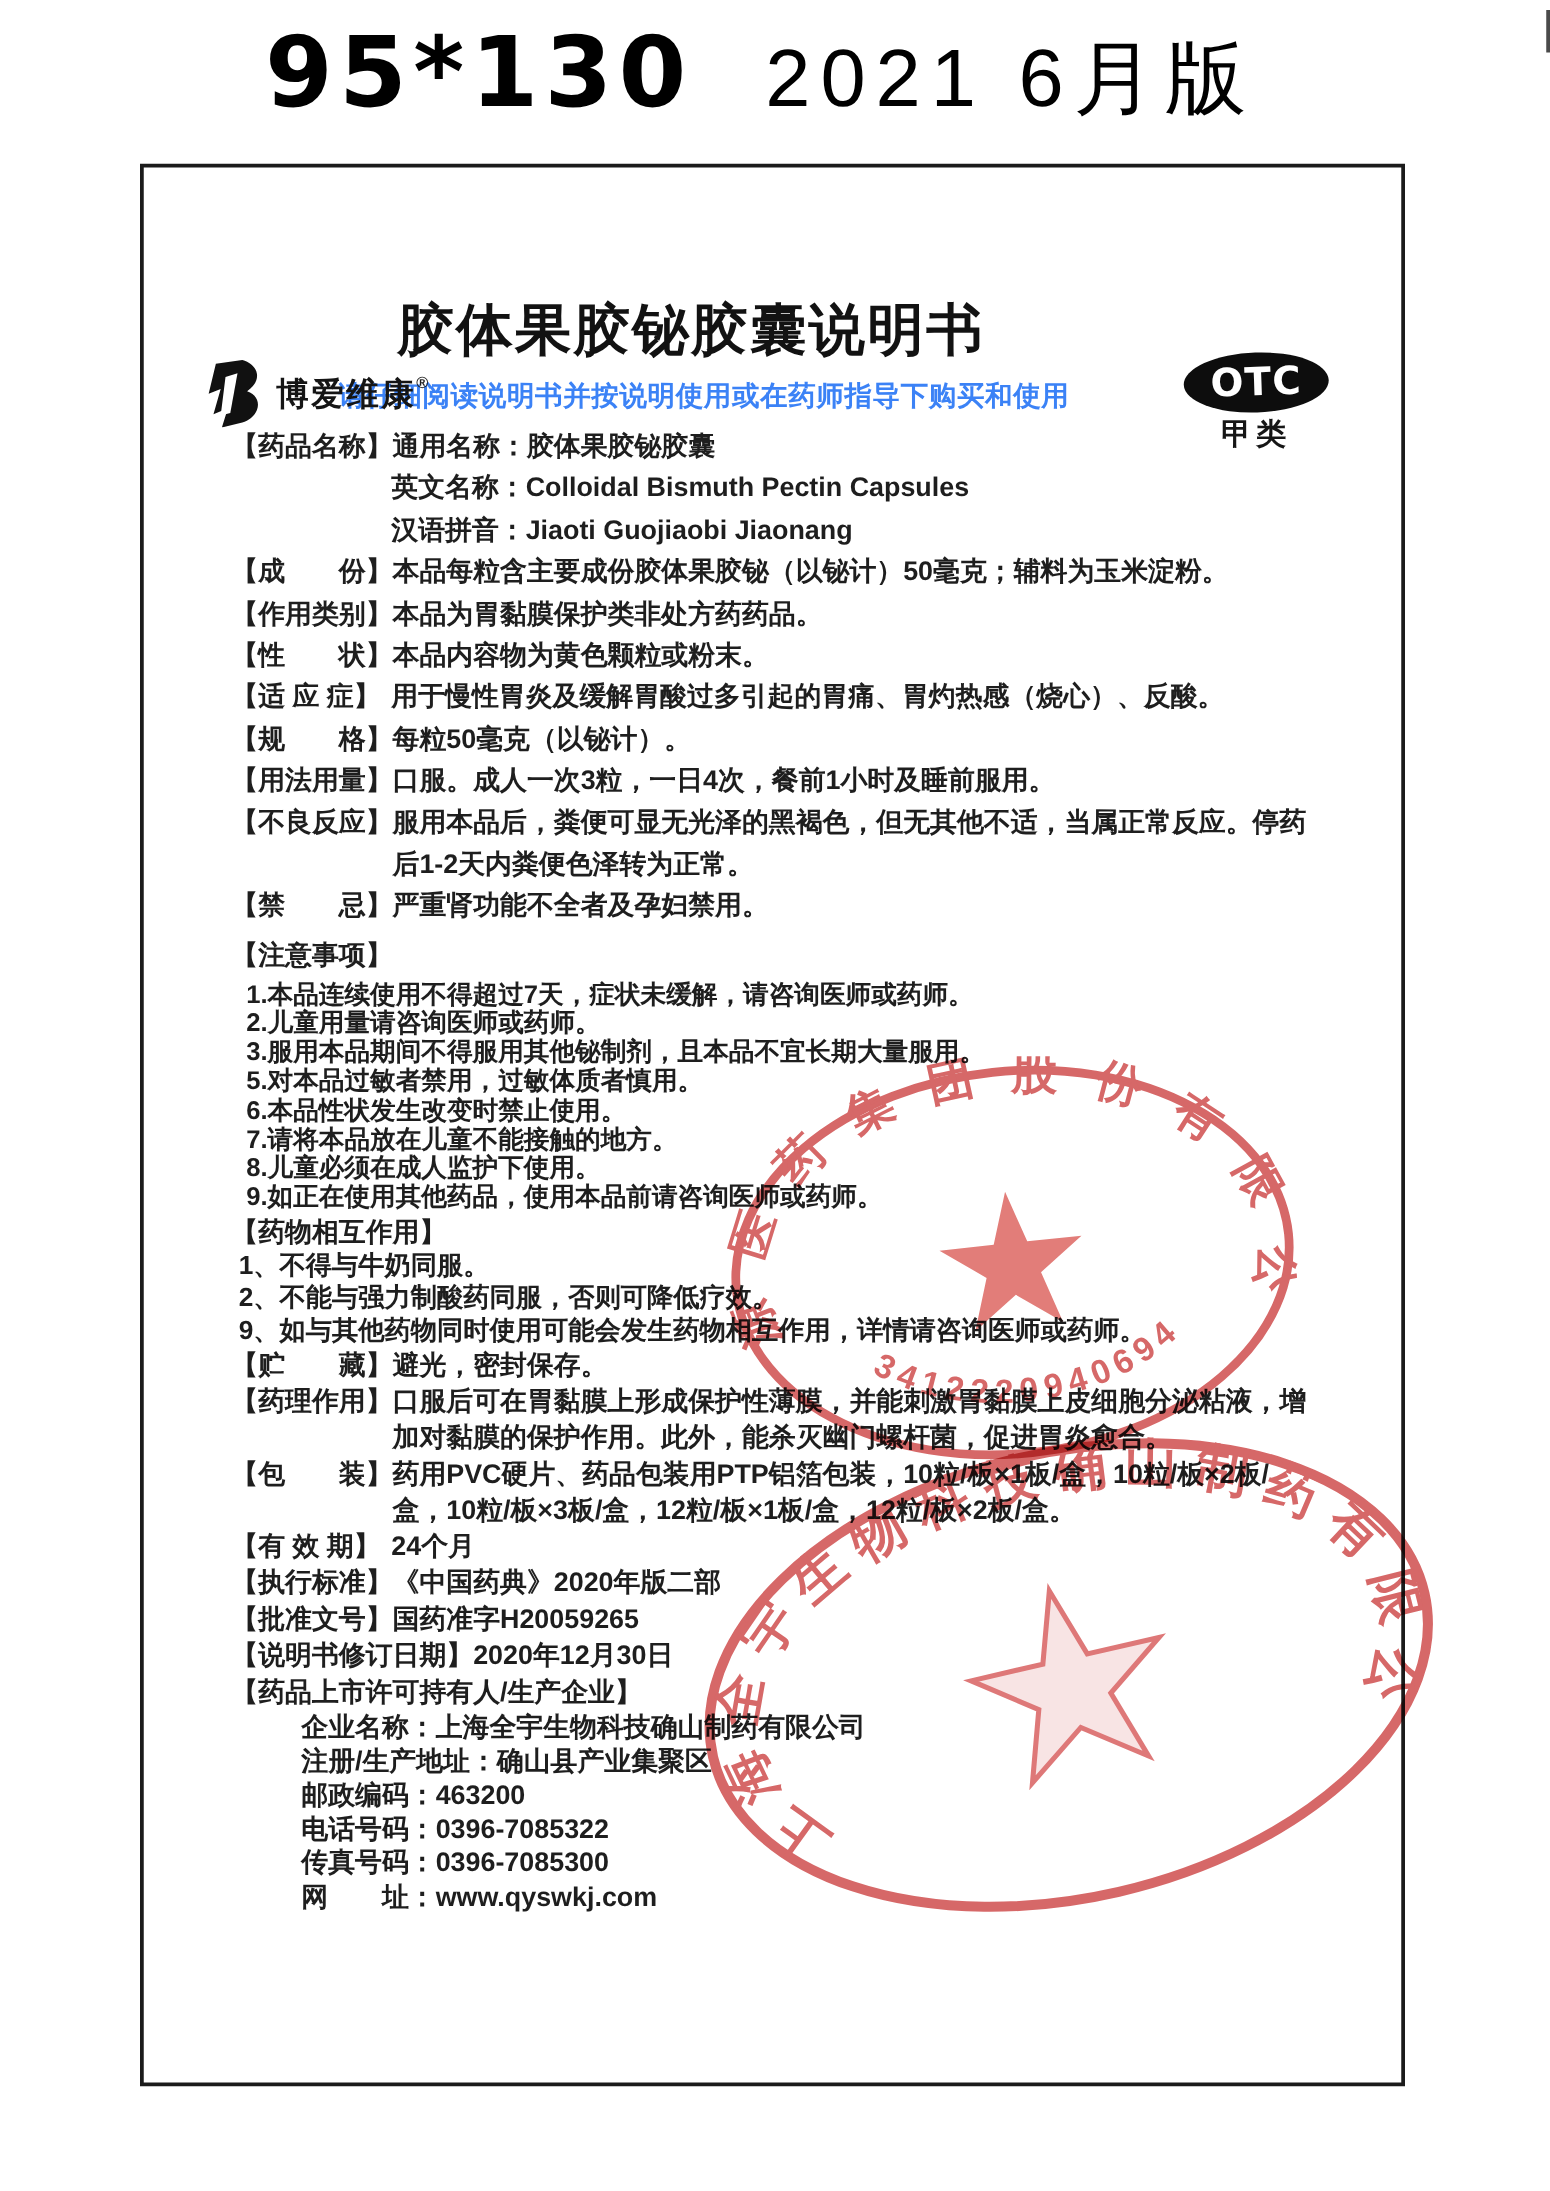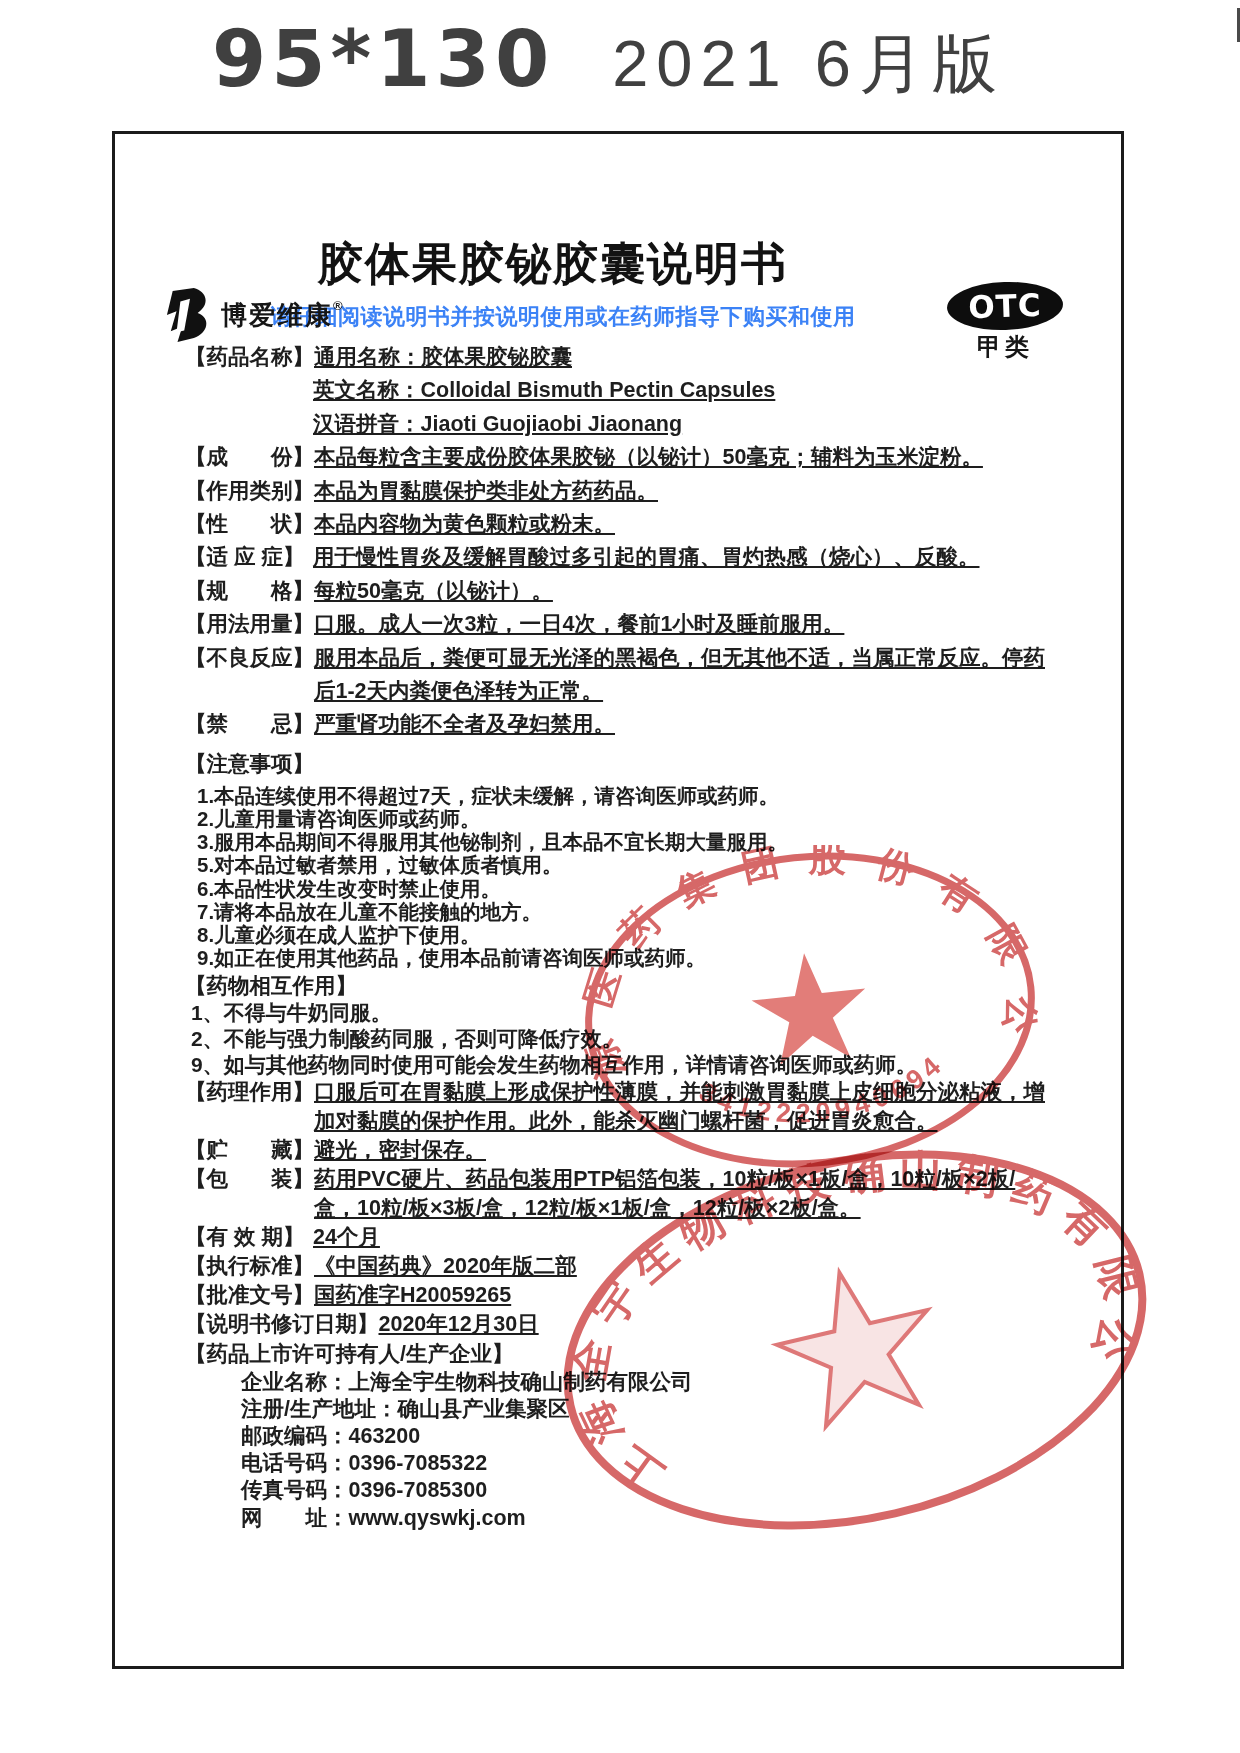--- a/index.html
+++ b/index.html
@@ -1,21 +1,21 @@
 <!DOCTYPE html>
 <html><head>
 <meta charset="utf-8">
 <style>
   html,body{margin:0;padding:0;}
   body{
     width:1240px;height:1753px;position:relative;background:#ffffff;
     font-family:"Liberation Sans","DejaVu Sans",sans-serif;color:#1e1e1e;overflow:hidden;
   }
   .edge-tick{position:absolute;right:0;top:8px;width:3px;height:34px;background:#4a4a4a;}
-  .page-header{position:absolute;top:14px;left:212px;display:flex;align-items:baseline;gap:58px;color:#404040;}
+  .page-header{position:absolute;top:14px;left:212px;display:flex;align-items:baseline;gap:58px;color:#000000;}
   .size-label{font-size:78px;font-weight:600;letter-spacing:5px;font-family:"DejaVu Sans",sans-serif;}
   .edition{font-size:65px;font-weight:500;letter-spacing:8px;}
 
   .sheet{position:absolute;left:112px;top:131px;width:1012px;height:1538px;
          border:3px solid #1b1b1b;box-sizing:border-box;background:#fff;}
   .sheet-inner{position:relative;width:100%;height:100%;}
 
   .logo{position:absolute;left:50px;top:54px;display:flex;align-items:center;}
   .logo-text{font-size:26px;font-weight:800;letter-spacing:2px;margin-left:6px;color:#151515;}
   .reg{font-size:13px;vertical-align:top;position:relative;top:-10px;font-weight:700;}
@@ -27,21 +27,21 @@
   .otc-class{font-size:24px;font-weight:800;letter-spacing:4px;margin-top:1px;color:#161616;}
 
   .doc-title{margin-top:100px;text-align:center;font-size:45px;font-weight:900;
              letter-spacing:2px;color:#121212;padding-right:130px;}
   .doc-subtitle{text-align:center;font-size:22px;font-weight:700;letter-spacing:.5px;
                 margin-top:8px;color:#3b82f6;padding-right:110px;}
 
   .content{padding:0 66px 0 70px;margin-top:9px;font-weight:700;}
   .row{display:flex;font-size:21.5px;line-height:33.4px;}
   .row .lbl{flex:0 0 auto;min-width:128px;white-space:nowrap;}
-  .row .val{flex:1;text-decoration:underline;}
+  .row .val{flex:1;}
   .section-label{font-size:21.5px;line-height:30px;margin-top:7px;}
   .notes{font-size:20.5px;line-height:23.2px;padding-left:12px;margin-top:5px;}
   .inter-label{font-size:21.5px;line-height:27px;margin-top:3px;}
   .inter-items{font-size:21px;line-height:26px;padding-left:6px;}
   .rows2 .row{font-size:21.5px;line-height:29px;}
   .holder-label{font-size:21.5px;line-height:30px;}
   .holder-lines{padding-left:56px;font-size:21.5px;line-height:27.2px;}
   .footer-note{text-align:center;font-size:22px;font-weight:700;margin-top:11px;}
 
   .stamp{position:absolute;mix-blend-mode:multiply;opacity:.85;pointer-events:none;}
@@ -138,26 +138,26 @@
 
       <div class="inter-label">【药物相互作用】</div>
       <div class="inter-items">
         <div>1、不得与牛奶同服。</div>
         <div>2、不能与强力制酸药同服，否则可降低疗效。</div>
         <div>9、如与其他药物同时使用可能会发生药物相互作用，详情请咨询医师或药师。</div>
       </div>
 
       <div class="rows2">
         <div class="row">
+          <span class="lbl">【贮　　藏】</span>
+          <span class="val">避光，密封保存。</span>
+        </div>
+        <div class="row">
           <span class="lbl">【药理作用】</span>
           <span class="val">口服后可在胃黏膜上形成保护性薄膜，并能刺激胃黏膜上皮细胞分泌粘液，增加对黏膜的保护作用。此外，能杀灭幽门螺杆菌，促进胃炎愈合。</span>
-        </div>
-        <div class="row">
-          <span class="lbl">【贮　　藏】</span>
-          <span class="val">避光，密封保存。</span>
         </div>
         <div class="row">
           <span class="lbl">【包　　装】</span>
           <span class="val">药用PVC硬片、药品包装用PTP铝箔包装，10粒/板×1板/盒，10粒/板×2板/盒，10粒/板×3板/盒，12粒/板×1板/盒，12粒/板×2板/盒。</span>
         </div>
         <div class="row">
           <span class="lbl">【有 效 期】</span>
           <span class="val">24个月</span>
         </div>
         <div class="row">

